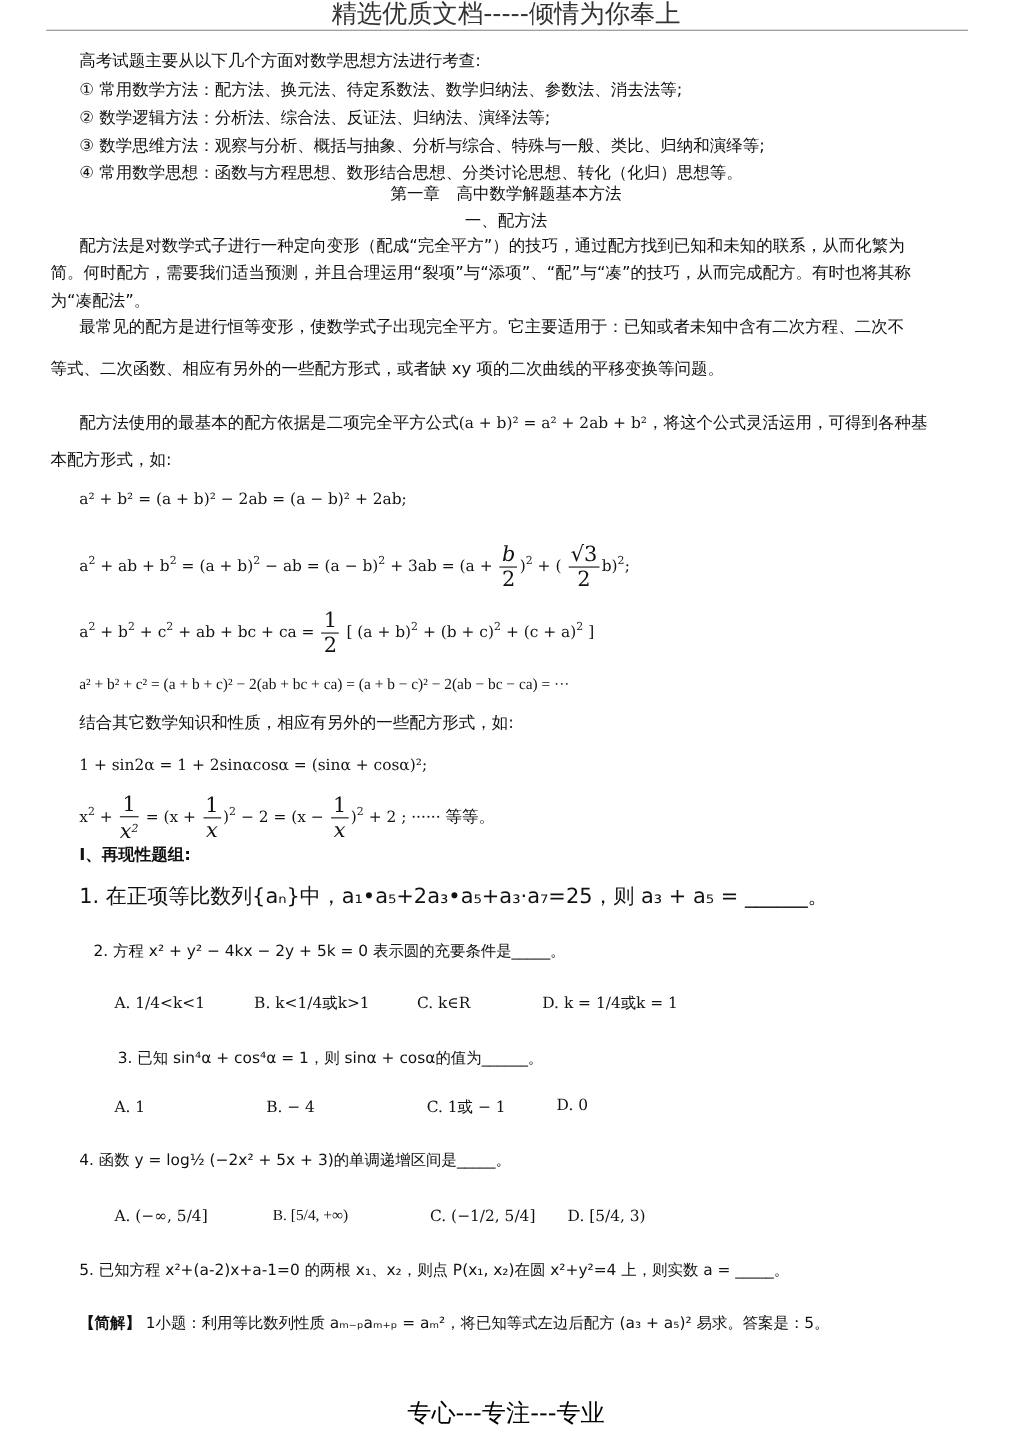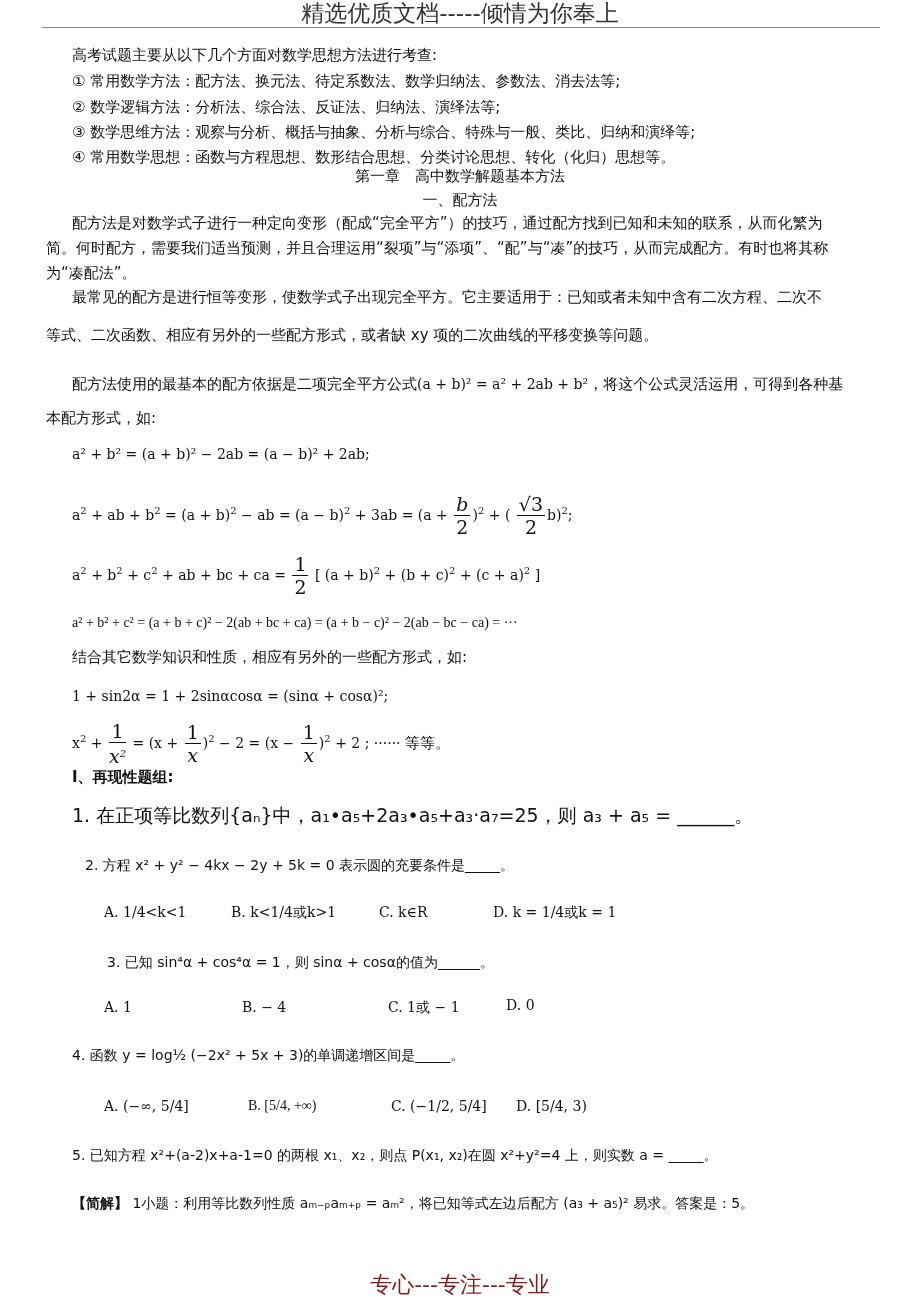--- a/index.html
+++ b/index.html
@@ -12,21 +12,21 @@
   .hdr-line { position: absolute; left: 42px; width: 838px; top: 27px; border-top: 1px solid #8a8a8a; }
   .txt { font-size: 15px; line-height: 20px; }
   .math { font-family: "DejaVu Serif", serif; font-size: 14px; line-height: 20px; }
   sup { font-size: 10px; vertical-align: 6px; }
   .frac { display: inline-block; vertical-align: middle; text-align: center; margin: 0 2px; font-family: "DejaVu Serif", serif; }
   .frac .n { display: block; font-size: 19px; line-height: 22px; border-bottom: 1px solid #111; padding: 0 2px; }
   .frac .d { display: block; font-size: 19px; line-height: 22px; }
   .frac.it .n, .frac.it .d { font-style: italic; }
   .bold { font-weight: bold; }
   .center { left: 0; width: 920px; text-align: center; }
-  .footer { font-size: 22px; color: #7f1d1d; }
+  .footer { font-size: 22px; color: #000000; }
 </style>
 </head>
 <body>
 
 <div class="abs hdr">精选优质文档-----倾情为你奉上</div>
 <div class="hdr-line"></div>
 
 <div class="abs txt" style="left:72px; top:45px;">高考试题主要从以下几个方面对数学思想方法进行考查:</div>
 <div class="abs txt" style="left:72px; top:71px;">① 常用数学方法：配方法、换元法、待定系数法、数学归纳法、参数法、消去法等;</div>
 <div class="abs txt" style="left:72px; top:97px;">② 数学逻辑方法：分析法、综合法、反证法、归纳法、演绎法等;</div>

